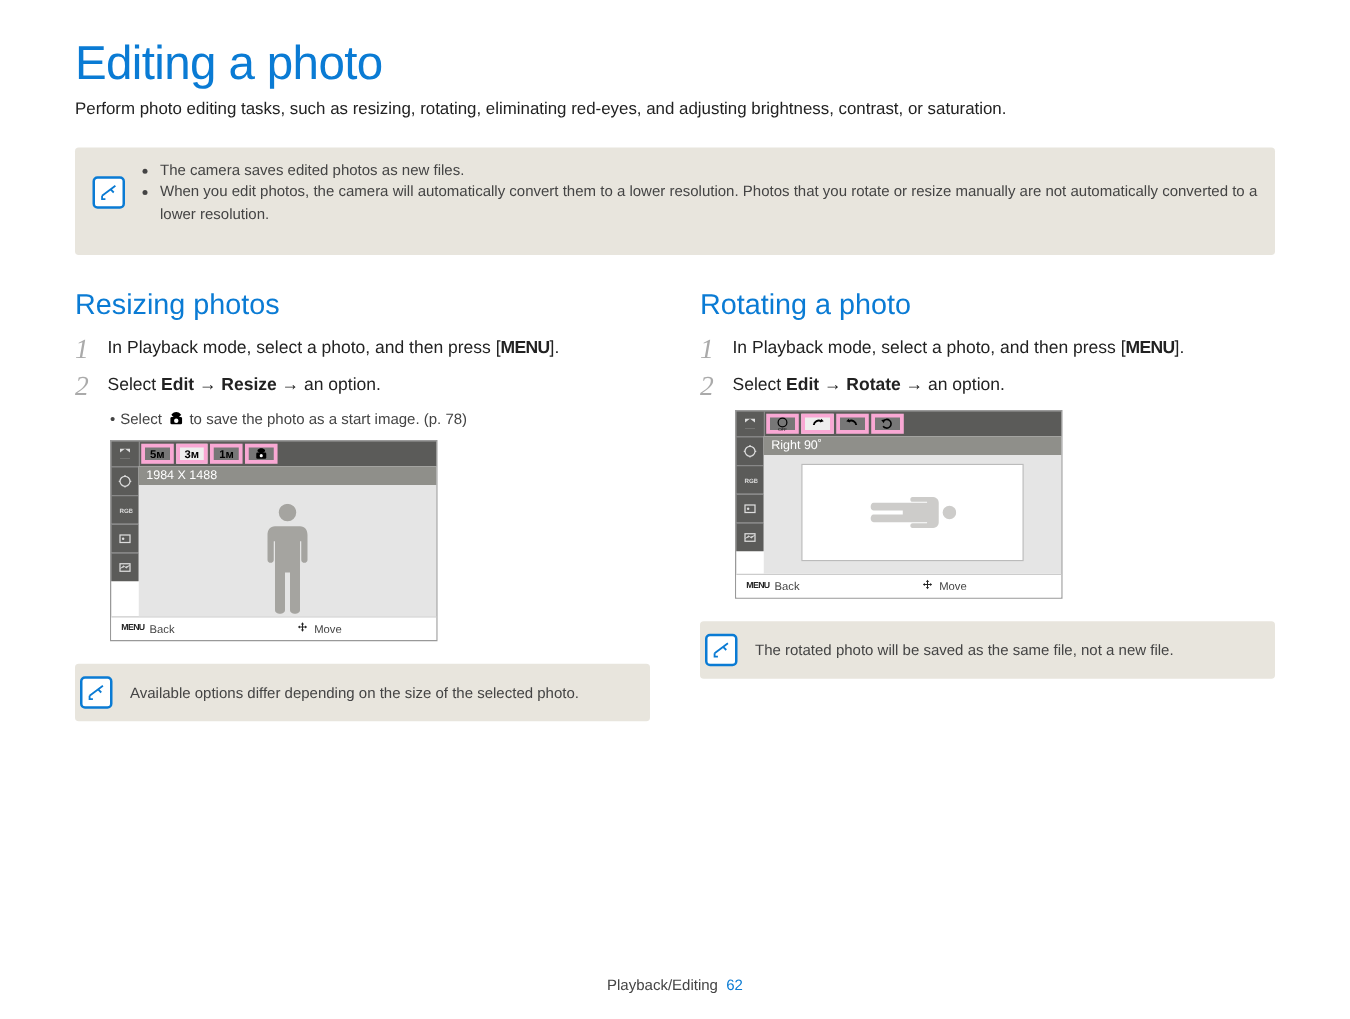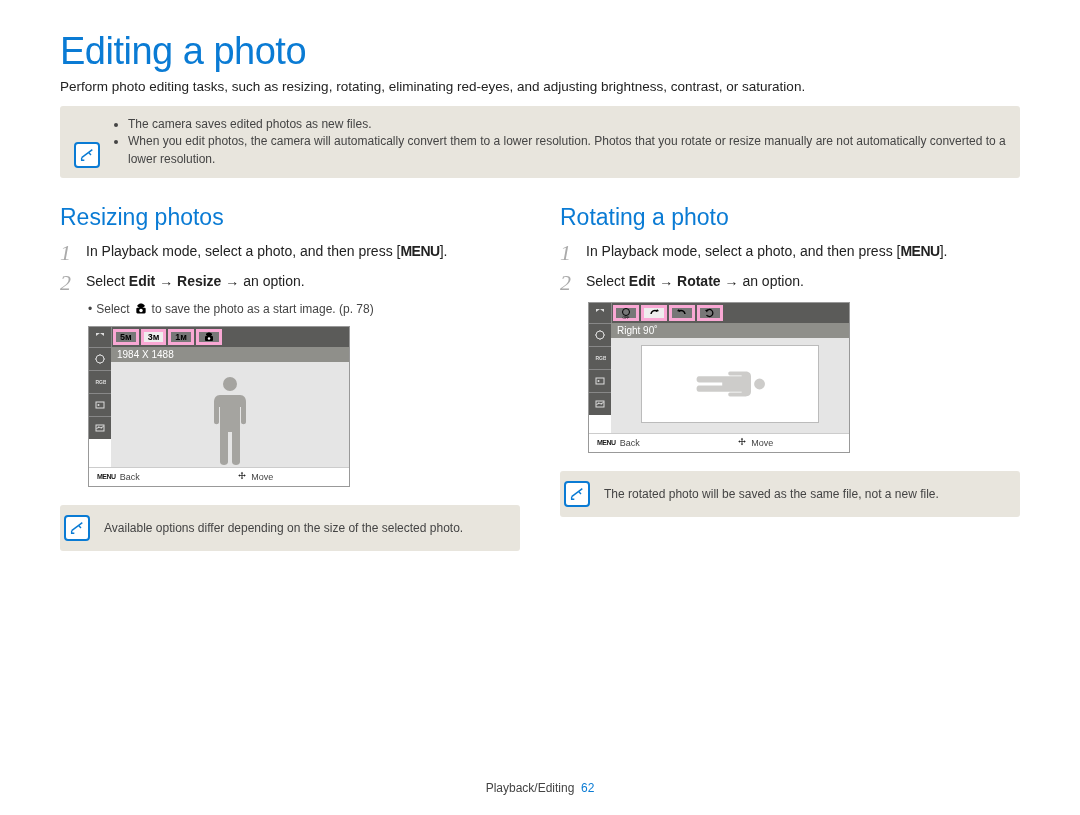--- a/index.html
+++ b/index.html
@@ -21,29 +21,29 @@
   h1.title {
     color: #0a7bd4;
     font-weight: normal;
     font-size: 38px;
     margin: 0 0 6px 0;
     letter-spacing: -0.5px;
   }
   .intro {
     font-size: 13.5px;
     color: #222;
-    margin: 0 0 12px 0;
+    margin: 0 0 24px 0;
   }
   .notebox {
     background: #e8e5dd;
     border-radius: 3px;
-    padding: 10px 14px 10px 14px;
+    padding: 10px 14px 24px 14px;
     display: flex;
     gap: 14px;
-    align-items: flex-end;
+    align-items: center;
     margin-bottom: 26px;
   }
   .noteicon {
     width: 22px;
     height: 22px;
     border: 2px solid #0a7bd4;
     border-radius: 4px;
     color: #0a7bd4;
     display: flex;
     align-items: center;

